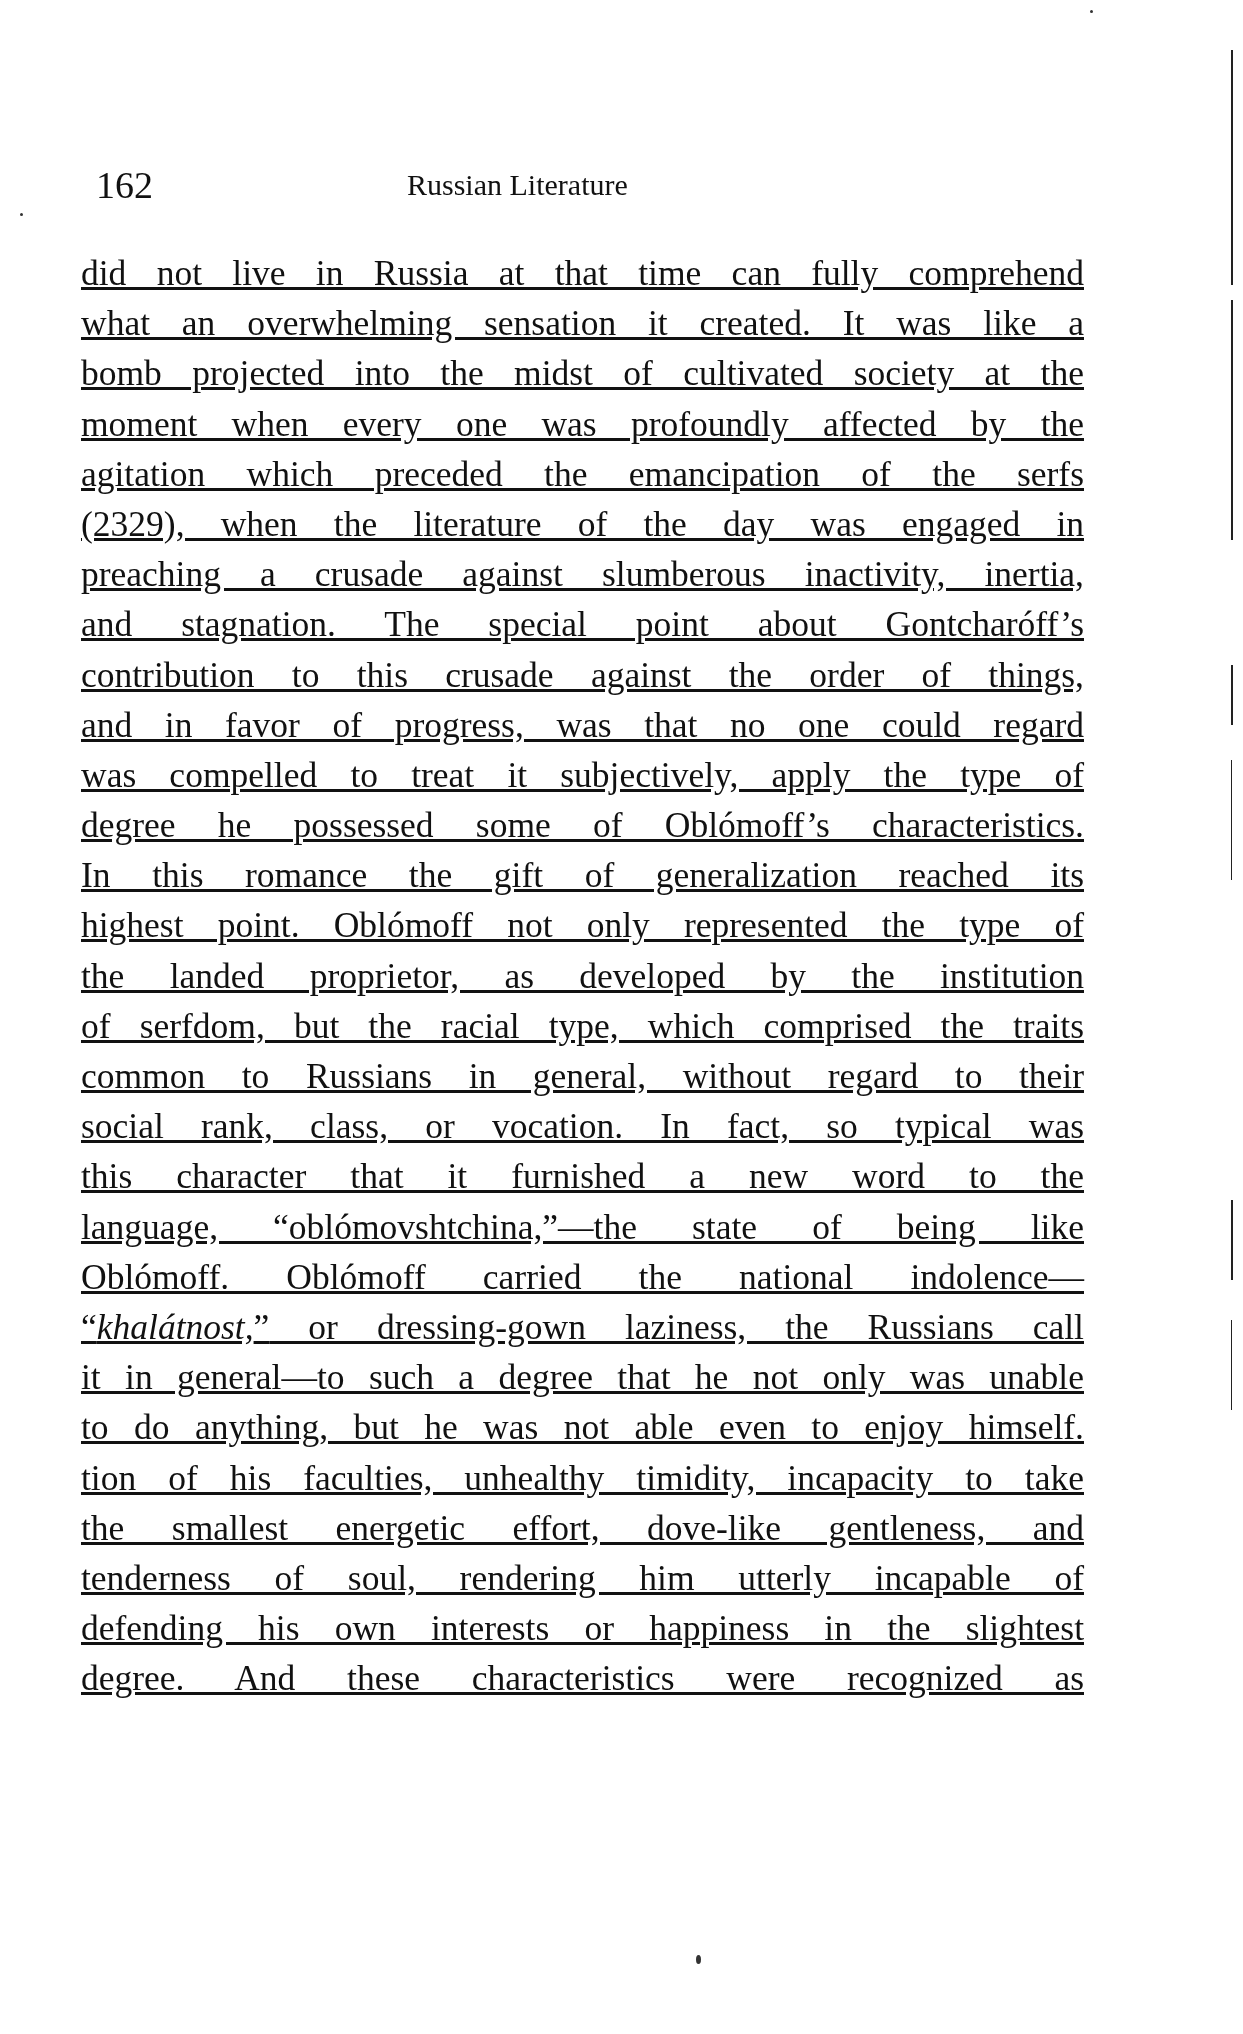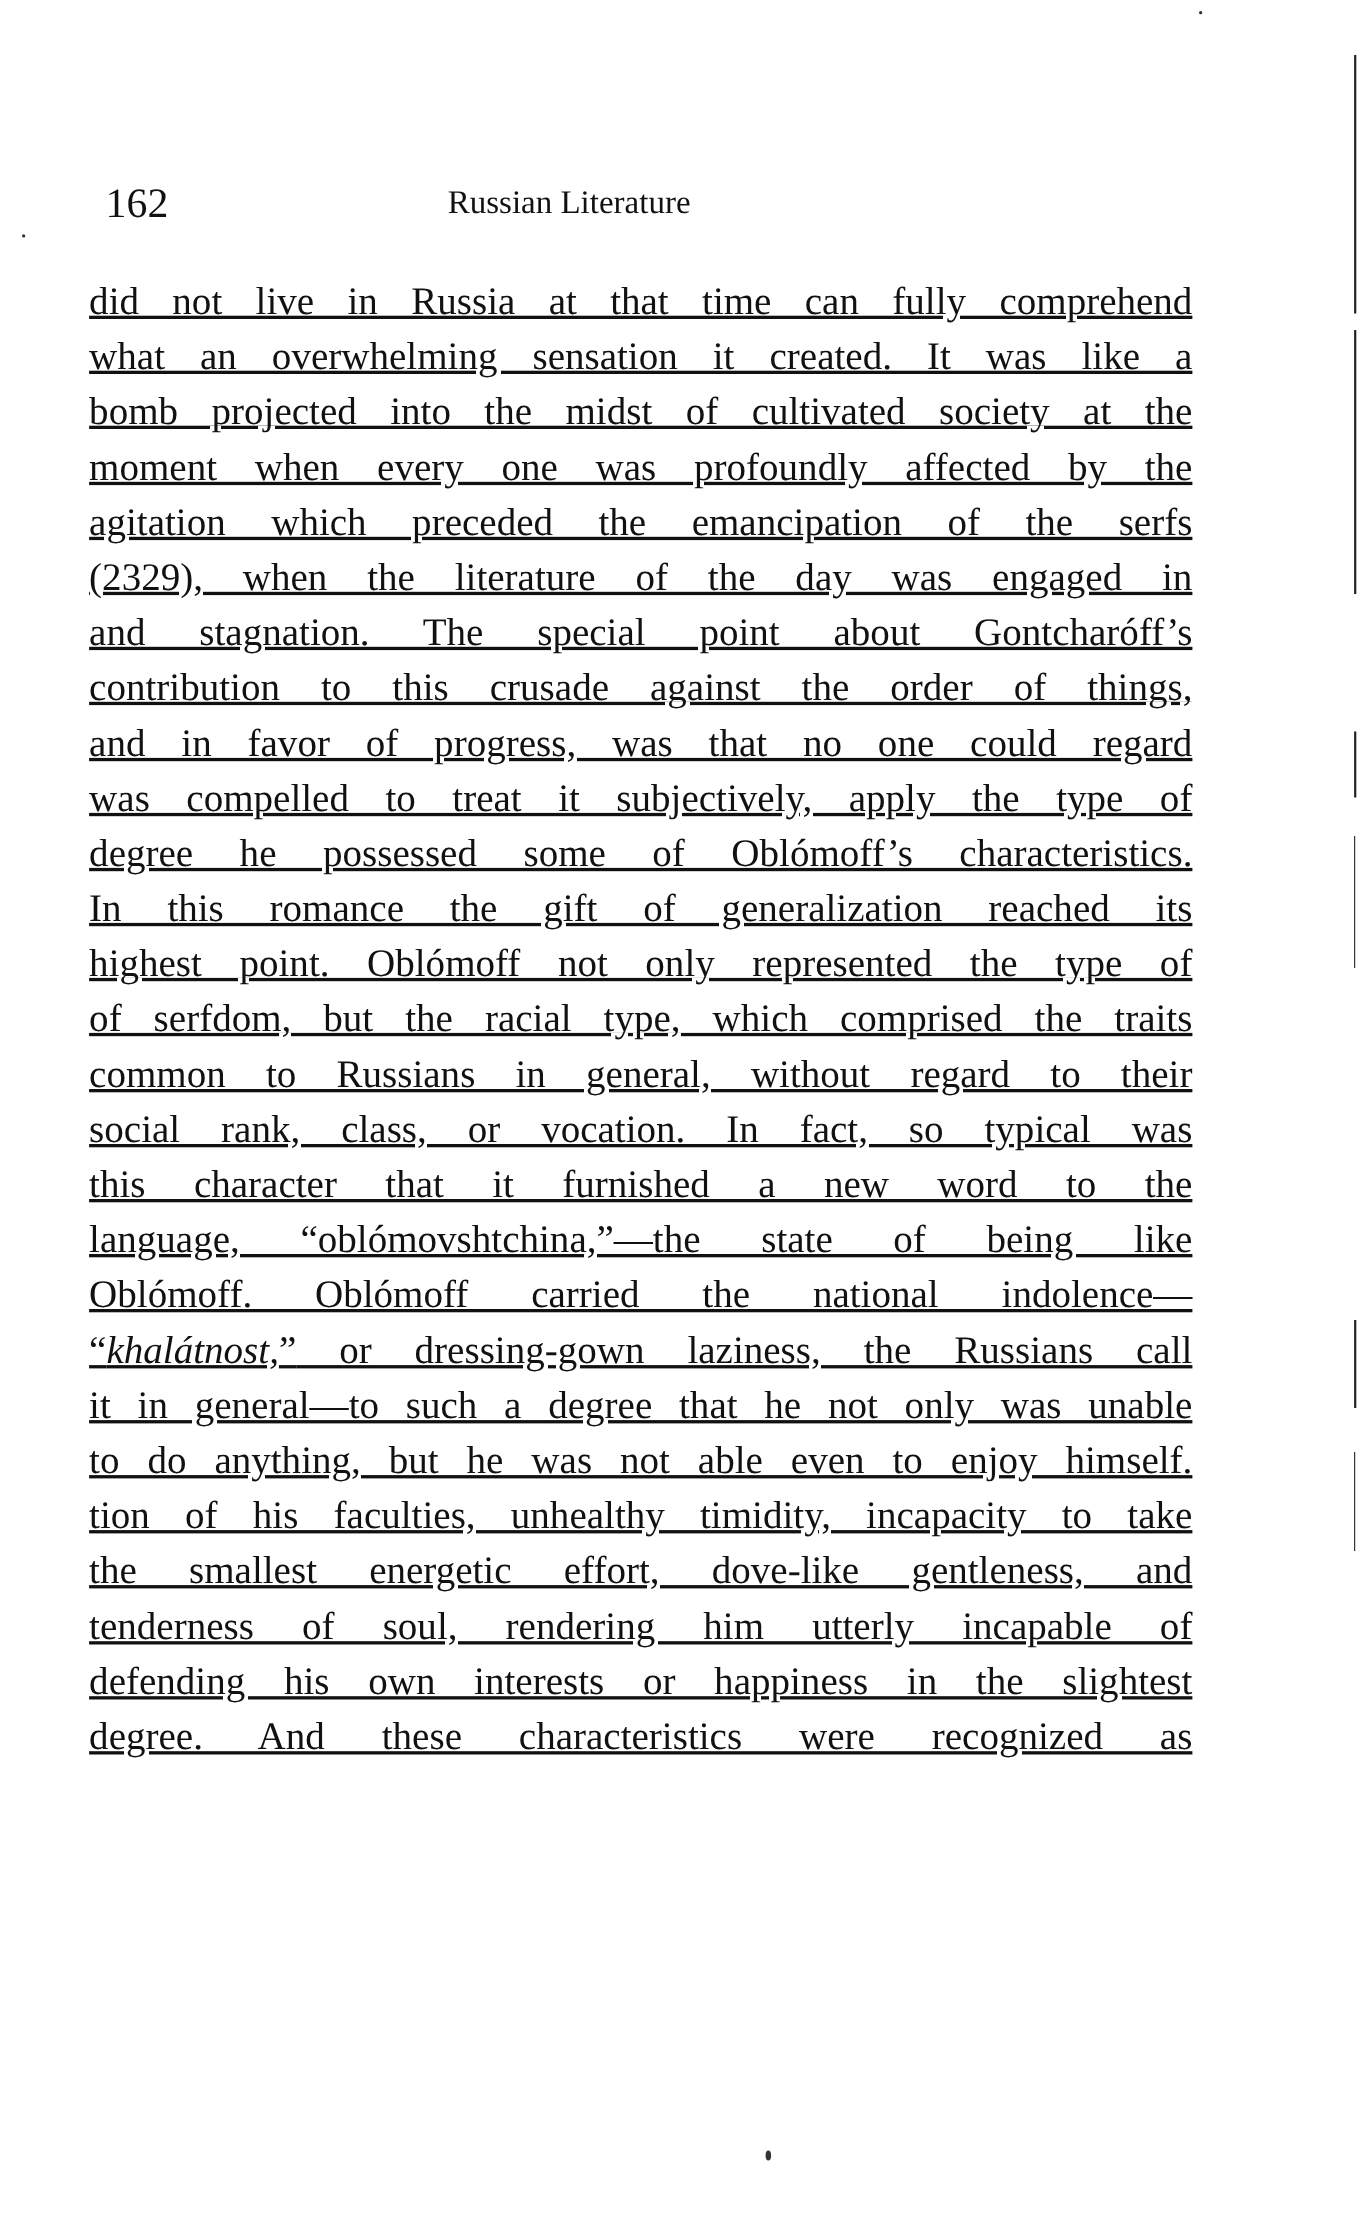--- a/index.html
+++ b/index.html
@@ -25,27 +25,29 @@
   <span class="head-title">Russian Literature</span>
 </div>
 
 <div class="body-text">
   <div class="line">did not live in Russia at that time can fully comprehend</div>
   <div class="line">what an overwhelming sensation it created.  It was like a</div>
   <div class="line">bomb projected into the midst of cultivated society at the</div>
   <div class="line">moment when every one was profoundly affected by the</div>
   <div class="line">agitation which preceded the emancipation of the serfs</div>
   <div class="line">(2329), when the literature of the day was engaged in</div>
+  <div class="line">preaching a crusade against slumberous inactivity, inertia,</div>
   <div class="line">and stagnation.  The special point about Gontcharóff’s</div>
   <div class="line">contribution to this crusade against the order of things,</div>
   <div class="line">and in favor of progress, was that no one could regard</div>
   <div class="line">was compelled to treat it subjectively, apply the type of</div>
   <div class="line">degree he possessed some of Oblómoff’s characteristics.</div>
   <div class="line">In this romance the gift of generalization reached its</div>
   <div class="line">highest point.  Oblómoff not only represented the type of</div>
+  <div class="line">the landed proprietor, as developed by the institution</div>
   <div class="line">of serfdom, but the racial type, which comprised the traits</div>
   <div class="line">common to Russians in general, without regard to their</div>
   <div class="line">social rank, class, or vocation.  In fact, so typical was</div>
   <div class="line">this character that it furnished a new word to the</div>
   <div class="line">language, “oblómovshtchina,”—the state of being like</div>
   <div class="line">Oblómoff.  Oblómoff carried the national indolence—</div>
   <div class="line"><span>“</span><span class="ital">khalátnost,</span><span>”</span><span> or dressing-gown laziness, the Russians call</span></div>
   <div class="line">it in general—to such a degree that he not only was unable</div>
   <div class="line">to do anything, but he was not able even to enjoy himself.</div>
   <div class="line">tion of his faculties, unhealthy timidity, incapacity to take</div>

